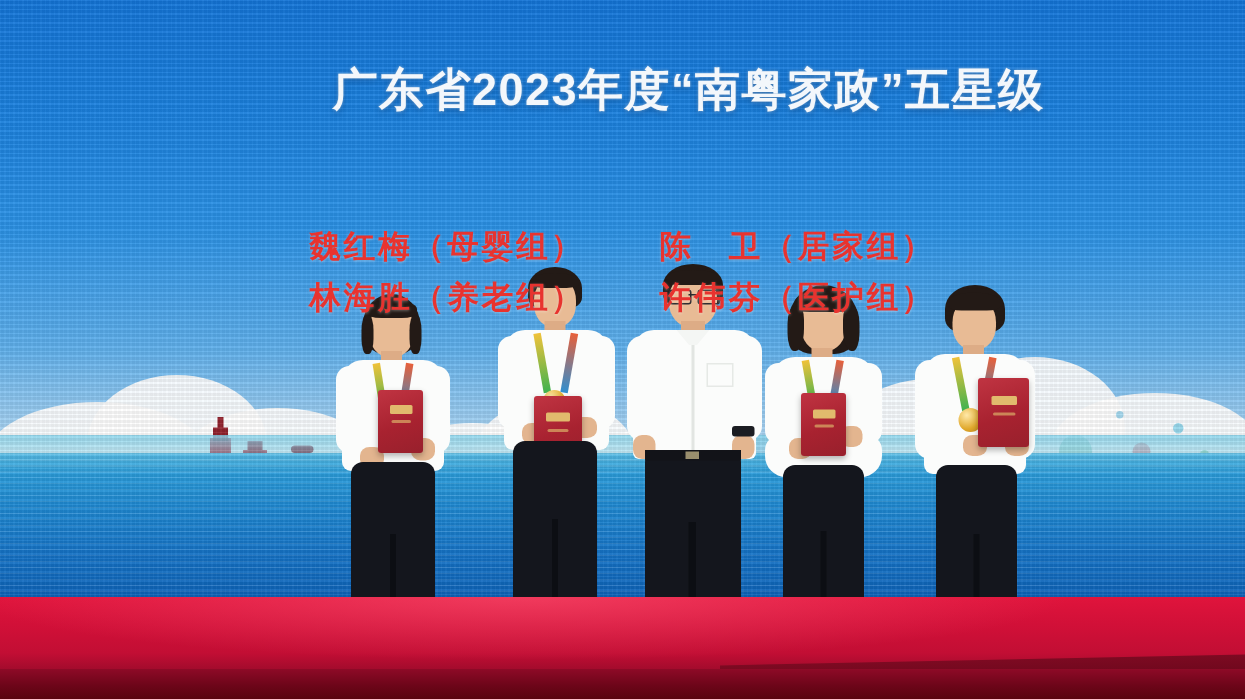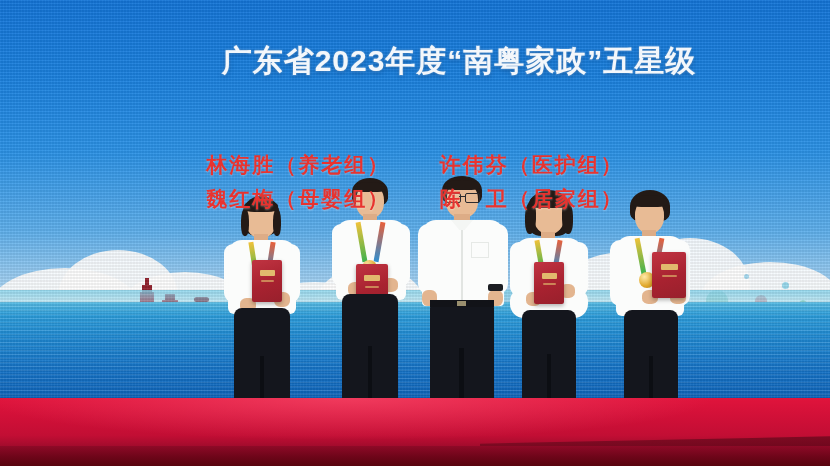--- a/index.html
+++ b/index.html
@@ -251,28 +251,28 @@
     <div class="scanlines"></div>
     <div class="scanlines-v"></div>
   </div>
 
   <div class="title-block">
     <div class="title-line">广东省2023年度“南粤家政”五星级</div>
   </div>
 
   <div class="names">
     <div class="name-line">
+      <span>魏红梅</span><span>（母婴组）</span>
+      <span class="gap"></span>
+      <span>陈　卫</span><span>（居家组）</span>
+    </div>
+    <div class="name-line">
       <span>林海胜</span><span>（养老组）</span>
       <span class="gap"></span>
       <span>许伟芬</span><span>（医护组）</span>
-    </div>
-    <div class="name-line">
-      <span>魏红梅</span><span>（母婴组）</span>
-      <span class="gap"></span>
-      <span>陈　卫</span><span>（居家组）</span>
     </div>
   </div>
 
   <div class="person" style="left:218px;top:196px;">
     <div class="hair" style="left:24px;top:0px;width:38px;height:40px;border-radius:50% 50% 38% 38%;"></div>
     <div class="head" style="left:28px;top:6px;width:30px;height:36px;"></div>
     <div class="hair" style="left:26px;top:4px;width:34px;height:12px;border-radius:50% 50% 30% 30%;"></div>
     <div class="hair" style="left:23px;top:14px;width:8px;height:26px;border-radius:40%;"></div>
     <div class="hair" style="left:55px;top:14px;width:8px;height:26px;border-radius:40%;"></div>
     <div class="neck" style="left:36px;top:38px;width:14px;height:10px;"></div>

